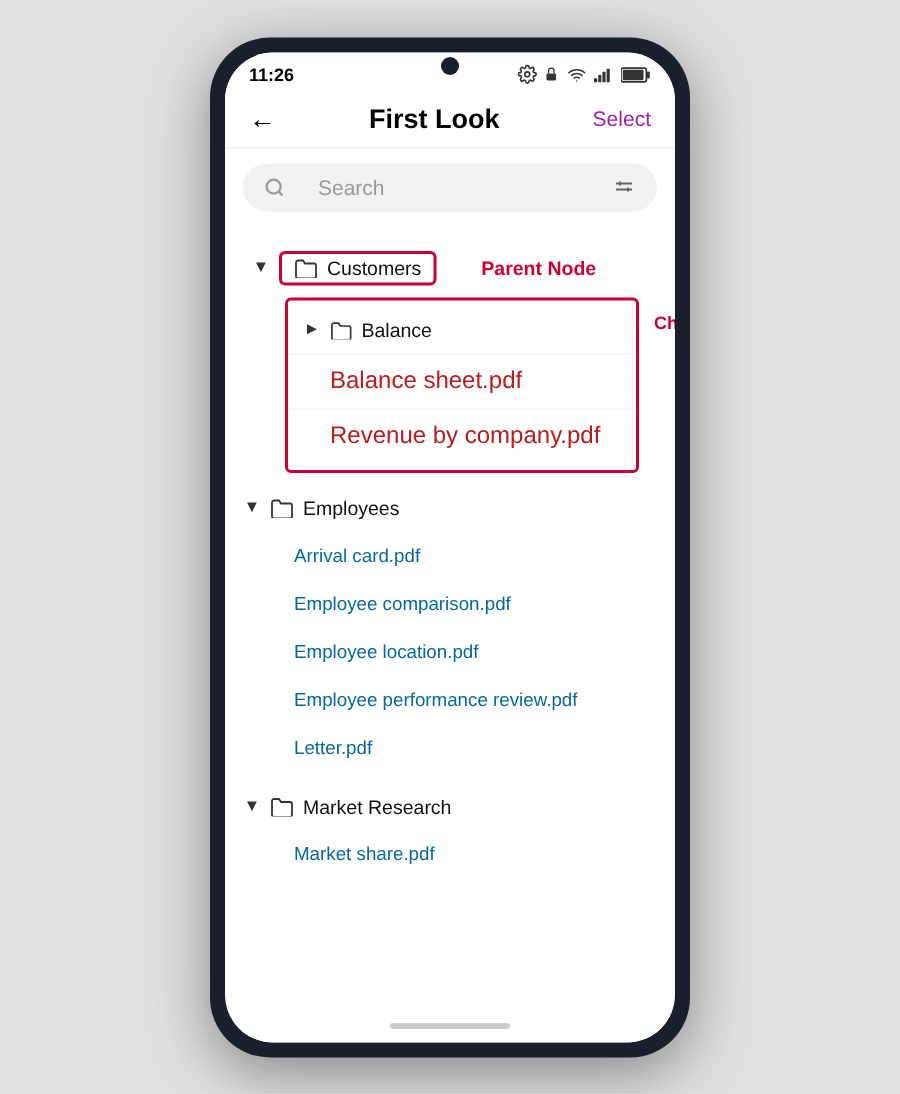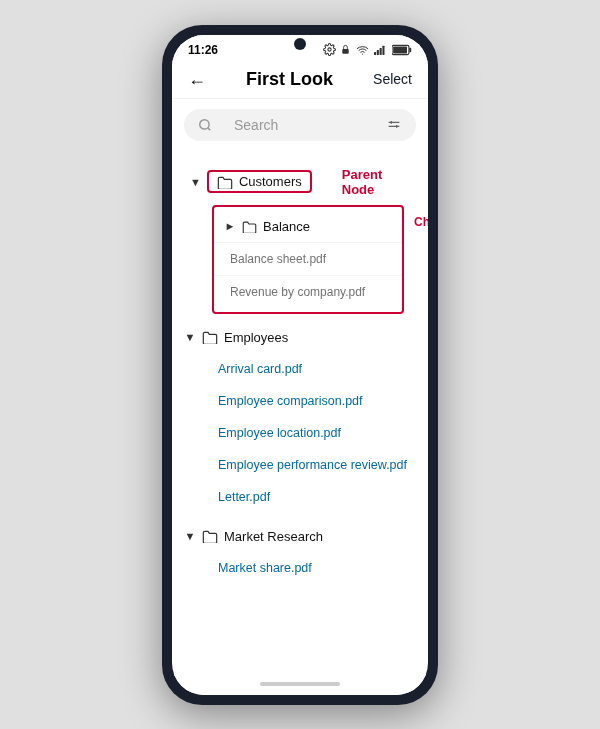--- a/index.html
+++ b/index.html
@@ -6,21 +6,21 @@
     body {
       background: #e0e0e0;
       display: flex;
       justify-content: center;
       align-items: center;
       min-height: 100vh;
       font-family: 'Segoe UI', Arial, sans-serif;
     }
 
     .phone-frame {
-      width: 276px;
+      width: 320px;
       height: 680px;
       background: #1a1f2e;
       border-radius: 40px;
       padding: 10px;
       position: relative;
       box-shadow: 0 10px 40px rgba(0,0,0,0.4);
     }
 
     .phone-screen {
       width: 100%;
@@ -84,21 +84,21 @@
     }
 
     .back-arrow {
       font-size: 18px;
       color: #000;
       cursor: pointer;
     }
 
     .select-btn {
       font-size: 14px;
-      color: #0f172a;
+      color: #a21caf;
       font-weight: 500;
     }
 
     
     .search-container {
       padding: 10px 12px;
       background: #fff;
     }
 
     .search-bar {
@@ -186,23 +186,23 @@
     }
 
     .child-row {
       display: flex;
       align-items: center;
       padding: 8px 10px;
       gap: 6px;
     }
 
     .file-row {
-      padding: 9px 10px 9px 16px;
-      font-size: 12px;
-      color: #737373;
+      padding: 9px 10px 9px 28px;
+      font-size: 16px;
+      color: #b91c1c;
       border-top: 1px solid #f5f5f5;
     }
 
     
     .folder-row {
       display: flex;
       align-items: center;
       padding: 8px 12px;
       gap: 6px;
       margin-top: 6px;

